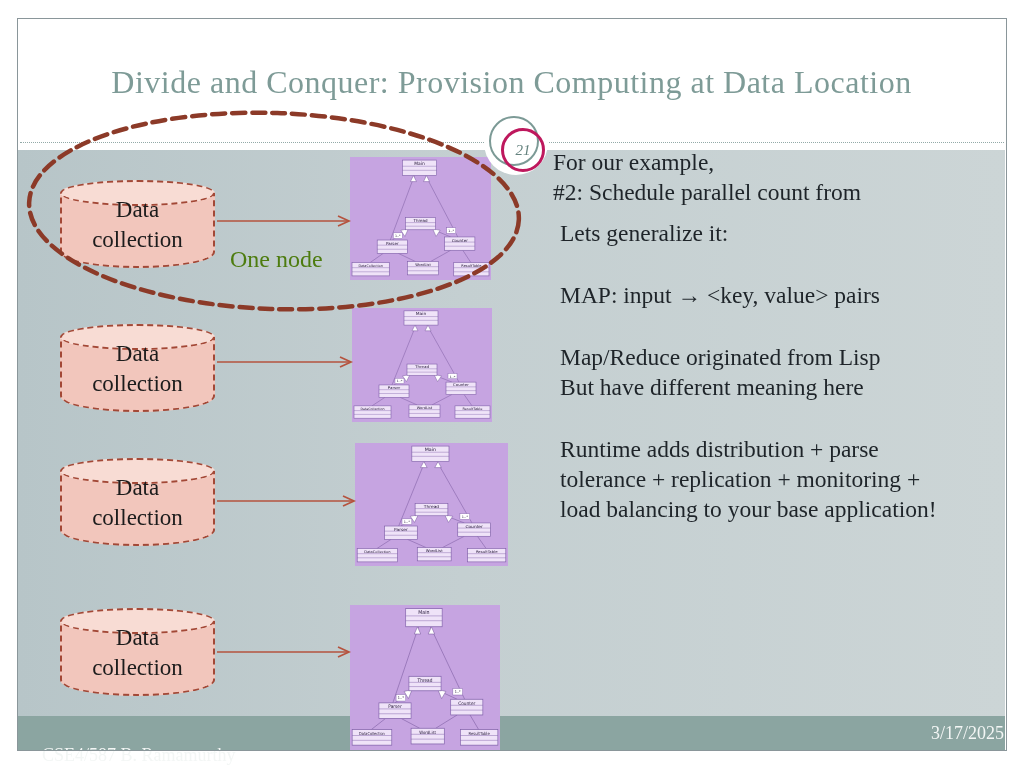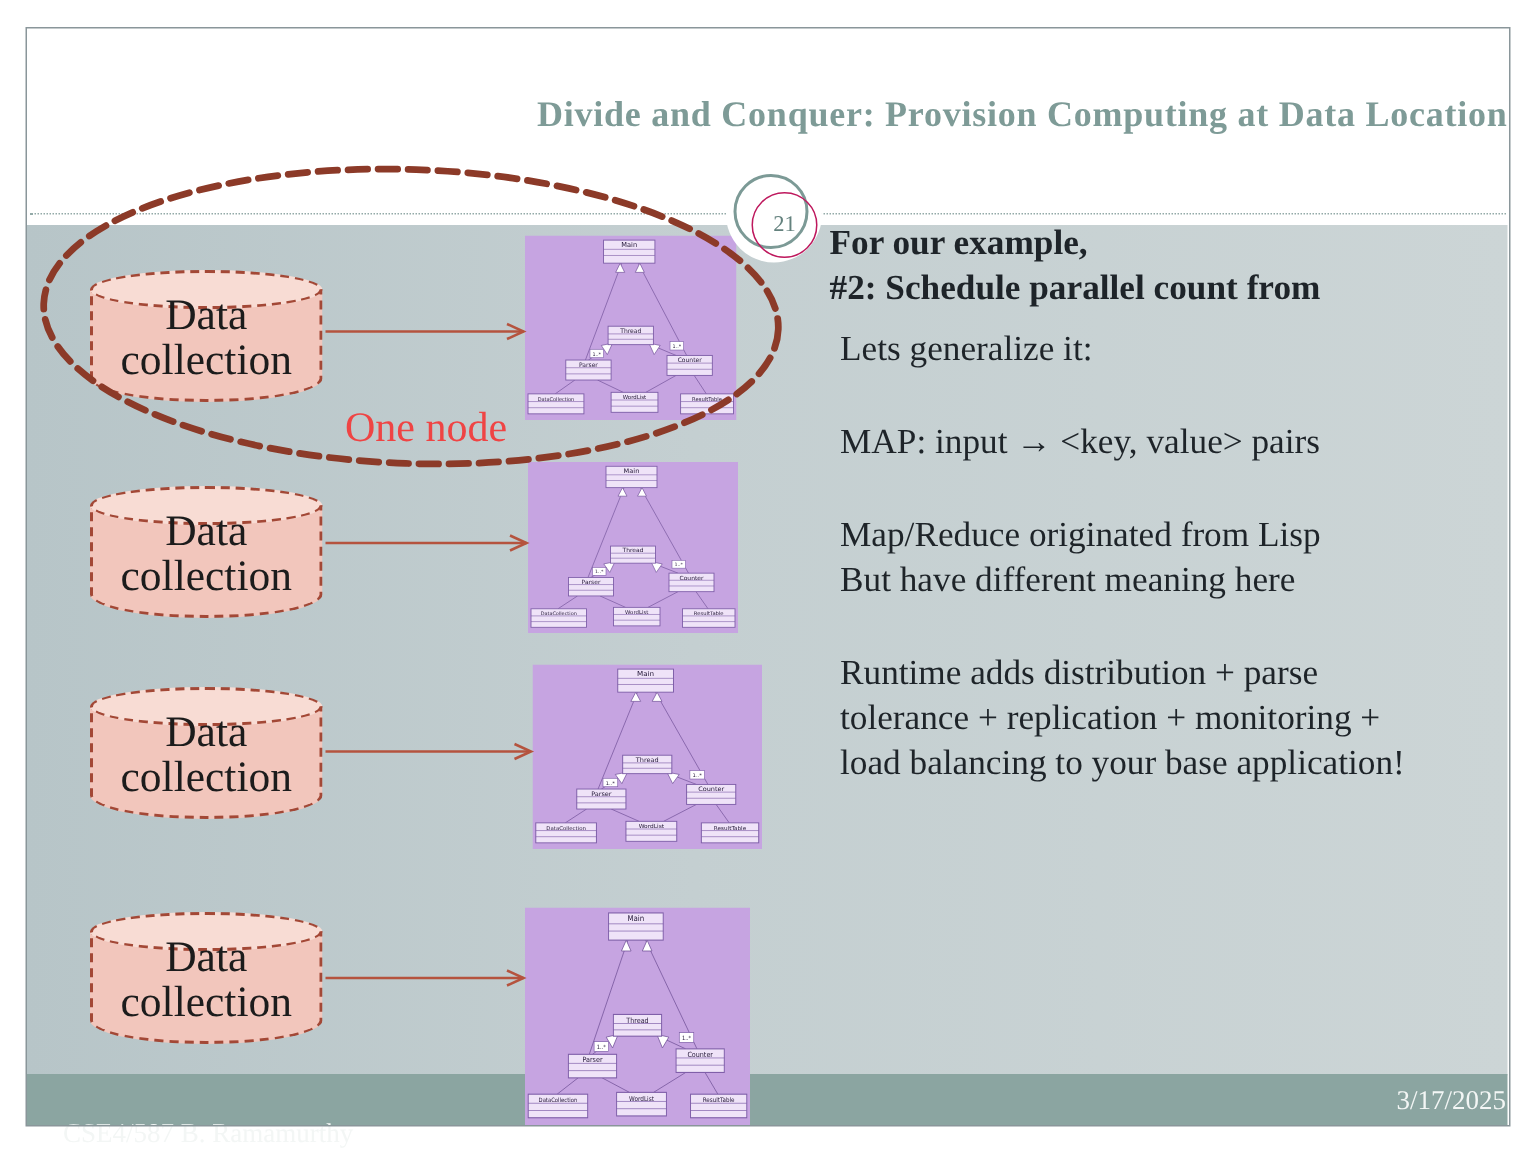--- a/index.html
+++ b/index.html
@@ -12,52 +12,52 @@
   
   .slide-border{left:17px;top:18px;width:988px;height:731px;border:1px solid #8a969a;z-index:9;pointer-events:none;}
   .content-bg{left:18px;top:150px;width:987px;height:567px;z-index:0;
     background:linear-gradient(90deg,#b7c5c8 0%,#c4cfd1 45%,#ccd5d6 100%);}
   .footer-bar{left:18px;top:716px;width:987px;height:34px;background:#8ba5a1;z-index:1;}
   .footer-text{color:#f3f6f5;font-size:18px;line-height:34px;z-index:2;}
   .f-left{left:42px;top:716px;margin-top:22px;}
   .f-right{left:840px;top:716px;width:164px;text-align:right;}
 
   
-  .page-title{left:18px;top:64px;width:987px;text-align:right;font-size:24px;color:#7e9b97;letter-spacing:.5px;z-index:2;font-weight:bold;}
+  .page-title{left:18px;top:64px;width:987px;text-align:center;font-size:32px;color:#7e9b97;letter-spacing:.5px;z-index:2;}
   .dotline{left:20px;top:142px;width:984px;border-top:1px dotted #93aaa8;z-index:2;}
 
   
   .badge-halo{left:484px;top:111px;width:64px;height:64px;border-radius:50%;background:#ffffff;z-index:6;}
   .badge-ring{left:5px;top:5px;width:50px;height:50px;border:2px solid #7c9a96;border-radius:50%;position:absolute;box-sizing:border-box;}
-  .badge-inner{left:10px;top:10px;width:44px;height:44px;border:1px solid #be185d;border-radius:50%;position:absolute;box-sizing:border-box;
-    display:flex;align-items:center;justify-content:center;font-size:15px;color:#64827e;}
+  .badge-inner{left:10px;top:10px;width:44px;height:44px;border:3px solid #be185d;border-radius:50%;position:absolute;box-sizing:border-box;
+    display:flex;align-items:center;justify-content:center;font-size:15px;color:#64827e;font-style:italic;}
 
   
   .cyl{left:60px;width:155px;height:88px;z-index:2;}
   .cyl-body{position:absolute;left:0;right:0;top:13px;bottom:0;background:#f2c6bc;
     border:2px dashed #a34836;border-top:none;border-radius:0 0 78px 78px / 0 0 16px 16px;box-sizing:border-box;}
   .cyl-top{position:absolute;left:0;right:0;top:0;height:26px;background:#f8dcd4;
     border:2px dashed #a34836;border-radius:50%;box-sizing:border-box;}
-  .cyl-label{position:absolute;left:0;right:0;top:15px;text-align:center;font-size:29px;line-height:30px;color:#1c1c1c;}
+  .cyl-label{position:absolute;left:0;right:0;top:15px;text-align:center;font-size:23px;line-height:30px;color:#1c1c1c;}
   .cyl-label span{display:block;}
 
-  .one-node{left:230px;top:246px;font-size:28px;color:#ef4444;z-index:3;margin-top:24px;}
+  .one-node{left:230px;top:246px;font-size:24px;color:#4d7c0f;z-index:3;}
 
   
   .uml{z-index:2;}
   .uml svg{display:block;width:100%;height:100%;}
   .uml1{left:350px;top:157px;width:141px;height:123px;}
   .uml2{left:352px;top:308px;width:140px;height:114px;}
   .uml3{left:355px;top:443px;width:153px;height:123px;}
   .uml4{left:350px;top:605px;width:150px;height:145px;}
 
   
   .notes{left:553px;top:147px;width:470px;z-index:3;font-size:23.5px;line-height:30px;color:#1e2429;}
   .notes p{margin:0;white-space:nowrap;}
-  .p1{margin-bottom:11px !important;font-weight:bold;}
+  .p1{margin-bottom:11px !important;}
   .p2,.p3,.p4,.p5{margin-bottom:32px !important;padding-left:7px;}
   .p6{padding-left:7px;}
 
   
   .overlay{left:0;top:0;width:1024px;height:768px;z-index:4;pointer-events:none;}
 
   .defs-hidden{position:absolute;width:0;height:0;overflow:hidden;}
 </style>
 </head>
 <body>

